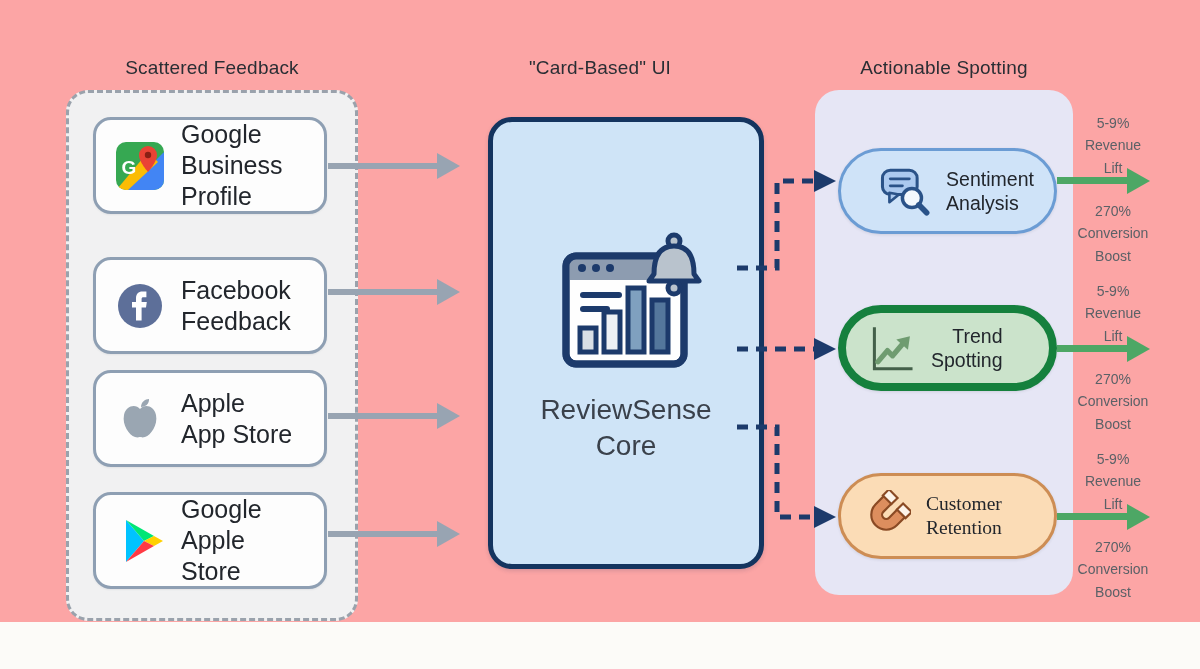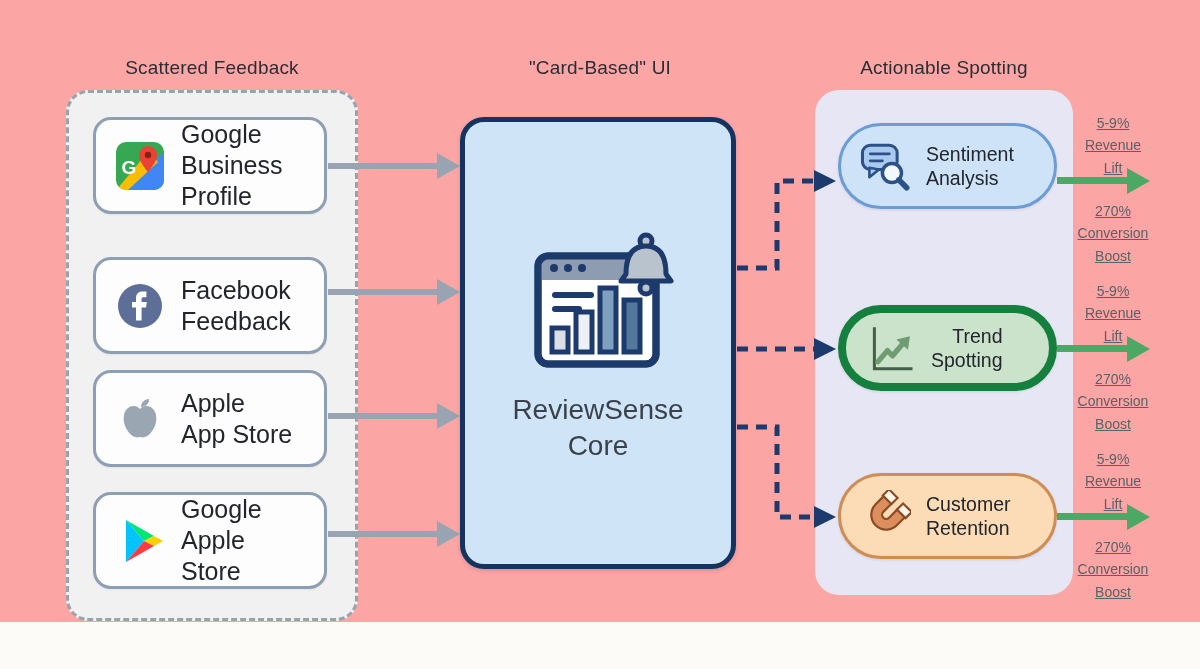--- a/index.html
+++ b/index.html
@@ -29,21 +29,21 @@
   .src-icon { width:48px; height:48px; flex:0 0 48px; }
   
   .garrow-line { position:absolute; left:328px; width:110px; height:6px; background:#98a4b2; }
   .garrow-head {
     position:absolute; left:437px; width:0; height:0;
     border-top:13px solid transparent; border-bottom:13px solid transparent;
     border-left:23px solid #98a4b2;
   }
   
   .core-card {
-    position:absolute; left:460px; top:117px; width:276px; height:452px;
+    position:absolute; left:488px; top:117px; width:276px; height:452px;
     background:#cfe4f7; border:5px solid #14345f; border-radius:24px;
     box-shadow:0 2px 4px rgba(20,40,80,.15);
   }
   .core-icon { position:absolute; left:63px; top:108px; width:150px; height:150px; }
   .core-label {
     position:absolute; top:270px; left:0; width:100%; text-align:center;
     font-size:28px; line-height:1.3; font-weight:500; color:#3a414b; white-space:pre-line;
   }
   
   .insights-panel {
@@ -52,31 +52,31 @@
   }
   .pill {
     position:absolute; left:838px; width:219px; height:86px; border-radius:44px;
     display:flex; align-items:center; padding-left:18px; gap:15px;
     box-shadow:0 1px 3px rgba(40,50,70,.12); z-index:2;
   }
   .pill .label { font-size:19.5px; line-height:1.24; color:#22262c; white-space:pre-line; }
   .pill-icon { width:52px; height:52px; flex:0 0 52px; }
   .pill-blue   { background:#cfe3f8; border:3px solid #6b9cd4; }
   .pill-green  { background:#cbe3cb; border:8px solid #15803d;text-align:right; }
-  .pill-orange { background:#fbdcb6; border:3px solid #cd8d54; }
+  .pill-orange { background:#fbdcb6; border:3px solid #cd8d54;font-family:Liberation Serif, serif; }
   
   .oarrow-line { position:absolute; left:1057px; width:72px; height:7px; background:#4da765; z-index:2; }
   .oarrow-head {
     position:absolute; left:1127px; width:0; height:0; z-index:2;
     border-top:13px solid transparent; border-bottom:13px solid transparent;
     border-left:23px solid #4da765;
   }
   .metric {
     position:absolute; left:1058px; width:110px; text-align:center;
-    font-size:14px; line-height:1.6; color:#5b6167; white-space:pre-line; z-index:2;text-decoration:underline;
+    font-size:14px; line-height:1.6; color:#5b6167; white-space:pre-line; z-index:2;
   }
   .overlay { position:absolute; left:0; top:0; width:1200px; height:669px; z-index:1; pointer-events:none; }
 </style>
 </head>
 <body>
 
 <div class="canvas">
 
   <div class="section-title" style="left:66px;width:292px;">Scattered Feedback</div>
   <div class="section-title" style="left:462px;width:276px;">"Card-Based" UI</div>
@@ -171,21 +171,21 @@
       <g>
         <circle cx="118" cy="11" r="6" fill="#b9c3cd" stroke="#1c3a6b" stroke-width="5"></circle>
         <path d="M98 44 q0 -28 20 -28 q20 0 20 28 l5 7 h-50 z" fill="#b9c3cd" stroke="#1c3a6b" stroke-width="5" stroke-linejoin="round"></path>
         <circle cx="118" cy="58" r="6" fill="#b9c3cd" stroke="#1c3a6b" stroke-width="5"></circle>
       </g>
     </svg>
     <div class="core-label">ReviewSense
 Core</div>
   </div>
 
-  <div class="pill pill-blue" style="top:123px;">
+  <div class="pill pill-blue" style="top:148px;justify-content:center;">
     <svg class="pill-icon" viewBox="0 0 60 60">
       <rect x="4" y="6" width="40" height="28" rx="9" fill="#abc9ef" stroke="#2a5288" stroke-width="3.5"></rect>
       <path d="M12 32 v11 l11 -9 z" fill="#abc9ef" stroke="#2a5288" stroke-width="3" stroke-linejoin="round"></path>
       <line x1="13" y1="16" x2="35" y2="16" stroke="#2a5288" stroke-width="3.2" stroke-linecap="round"></line>
       <line x1="13" y1="24" x2="27" y2="24" stroke="#2a5288" stroke-width="3.2" stroke-linecap="round"></line>
       <circle cx="38" cy="38" r="11" fill="#f3f8fd" stroke="#2a5288" stroke-width="4"></circle>
       <line x1="46" y1="46" x2="55" y2="55" stroke="#2a5288" stroke-width="6.5" stroke-linecap="round"></line>
     </svg>
     <div class="label">Sentiment
 Analysis</div>

